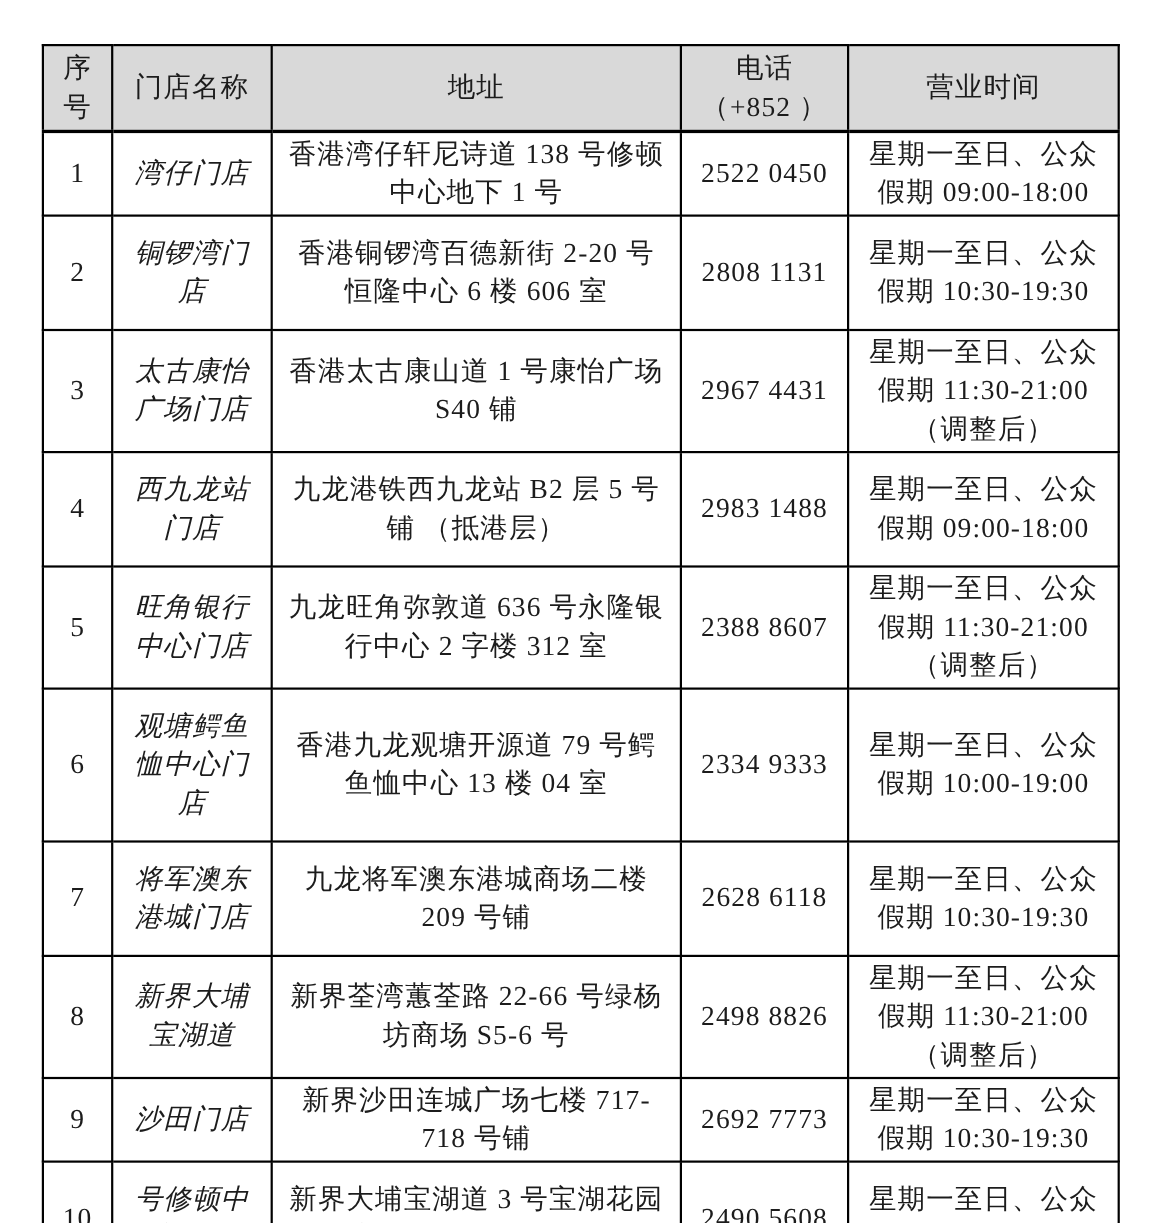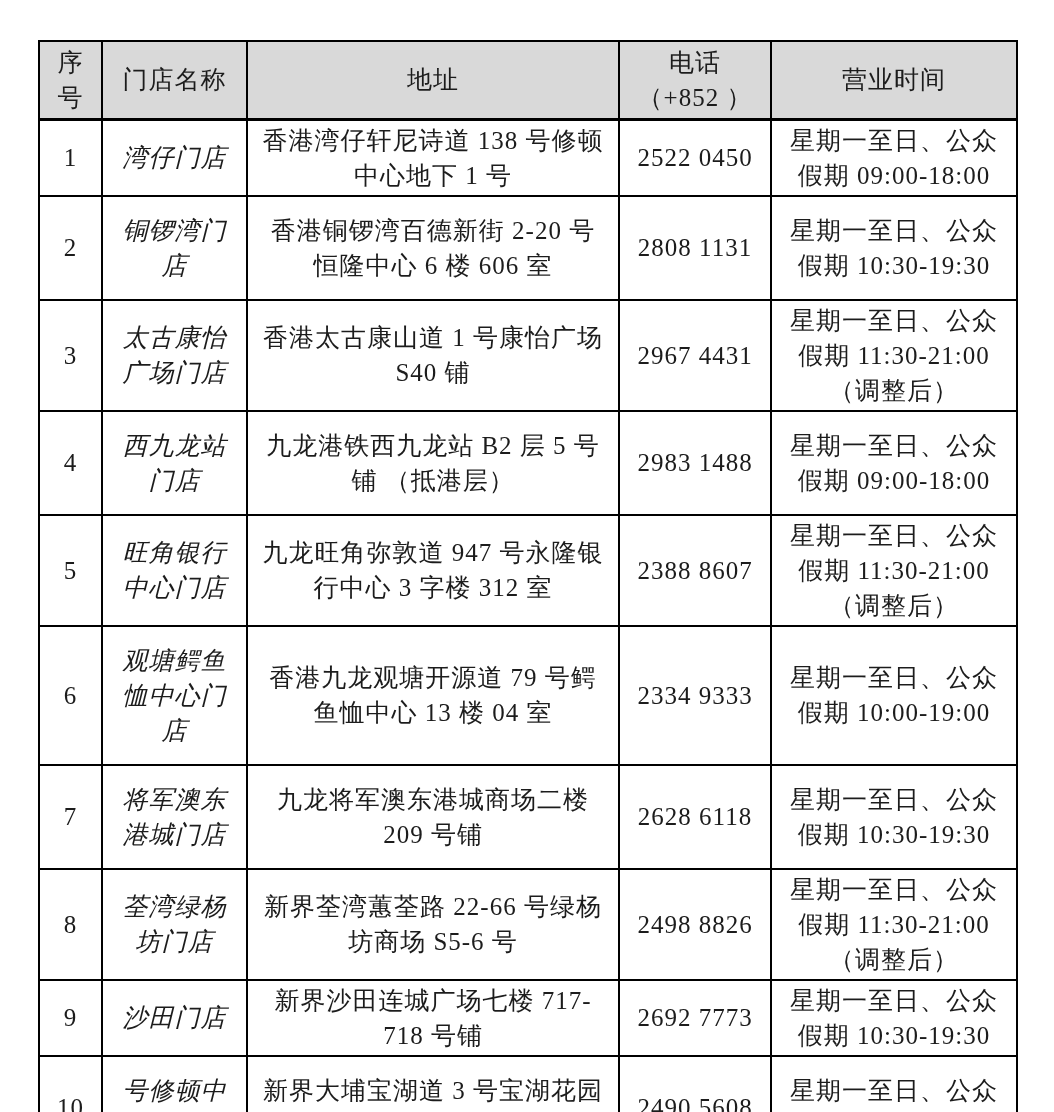--- a/index.html
+++ b/index.html
@@ -104,41 +104,41 @@
       <tr>
         <td class="c-no">4</td>
         <td class="c-name">西九龙站门店</td>
         <td class="c-addr">九龙港铁西九龙站 B2 层 5 号铺 （抵港层）</td>
         <td class="c-phone">2983 1488</td>
         <td class="c-hours">星期一至日、公众假期 09:00-18:00</td>
       </tr>
       <tr>
         <td class="c-no">5</td>
         <td class="c-name">旺角银行中心门店</td>
-        <td class="c-addr">九龙旺角弥敦道 947 号永隆银行中心 3 字楼 312 室</td>
+        <td class="c-addr">九龙旺角弥敦道 636 号永隆银行中心 2 字楼 312 室</td>
         <td class="c-phone">2388 8607</td>
         <td class="c-hours">星期一至日、公众假期 11:30-21:00（调整后）</td>
       </tr>
       <tr>
         <td class="c-no">6</td>
         <td class="c-name">观塘鳄鱼恤中心门店</td>
         <td class="c-addr">香港九龙观塘开源道 79 号鳄鱼恤中心 13 楼 04 室</td>
         <td class="c-phone">2334 9333</td>
         <td class="c-hours">星期一至日、公众假期 10:00-19:00</td>
       </tr>
       <tr>
         <td class="c-no">7</td>
         <td class="c-name">将军澳东港城门店</td>
         <td class="c-addr">九龙将军澳东港城商场二楼 209 号铺</td>
         <td class="c-phone">2628 6118</td>
         <td class="c-hours">星期一至日、公众假期 10:30-19:30</td>
       </tr>
       <tr>
         <td class="c-no">8</td>
-        <td class="c-name">荃湾绿杨坊门店</td>
+        <td class="c-name">新界大埔宝湖道</td>
         <td class="c-addr">新界荃湾蕙荃路 22-66 号绿杨坊商场 S5-6 号</td>
         <td class="c-phone">2498 8826</td>
         <td class="c-hours">星期一至日、公众假期 11:30-21:00（调整后）</td>
       </tr>
       <tr>
         <td class="c-no">9</td>
         <td class="c-name">沙田门店</td>
         <td class="c-addr">新界沙田连城广场七楼 717-718 号铺</td>
         <td class="c-phone">2692 7773</td>
         <td class="c-hours">星期一至日、公众假期 10:30-19:30</td>

